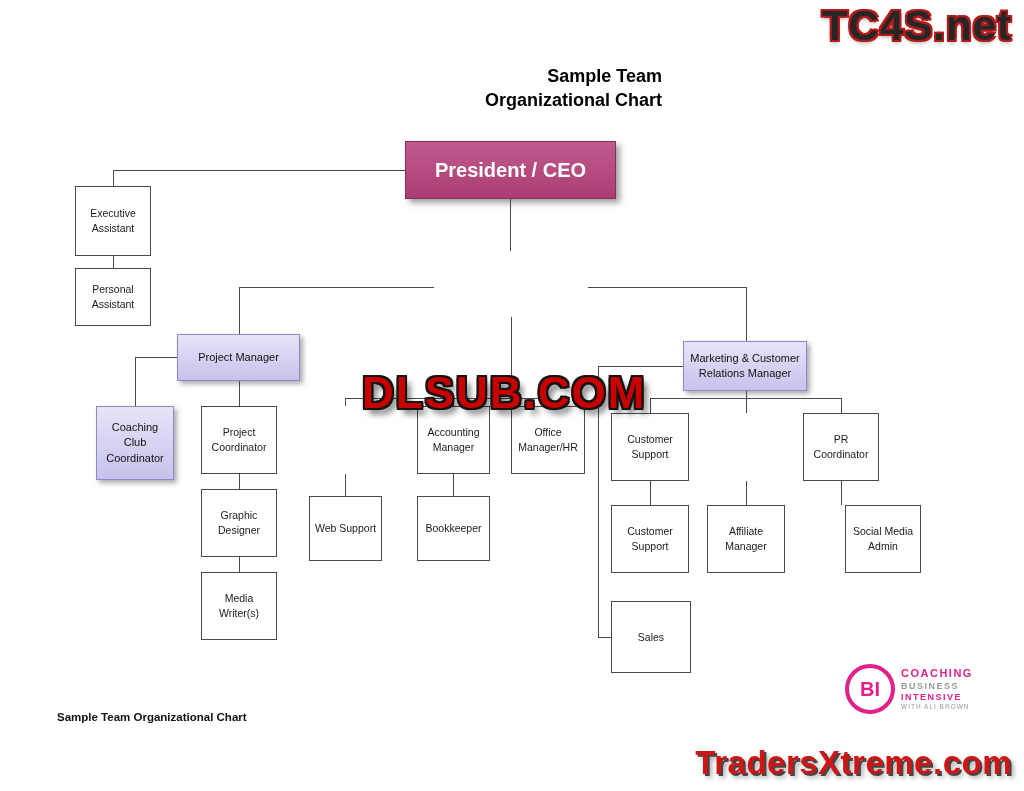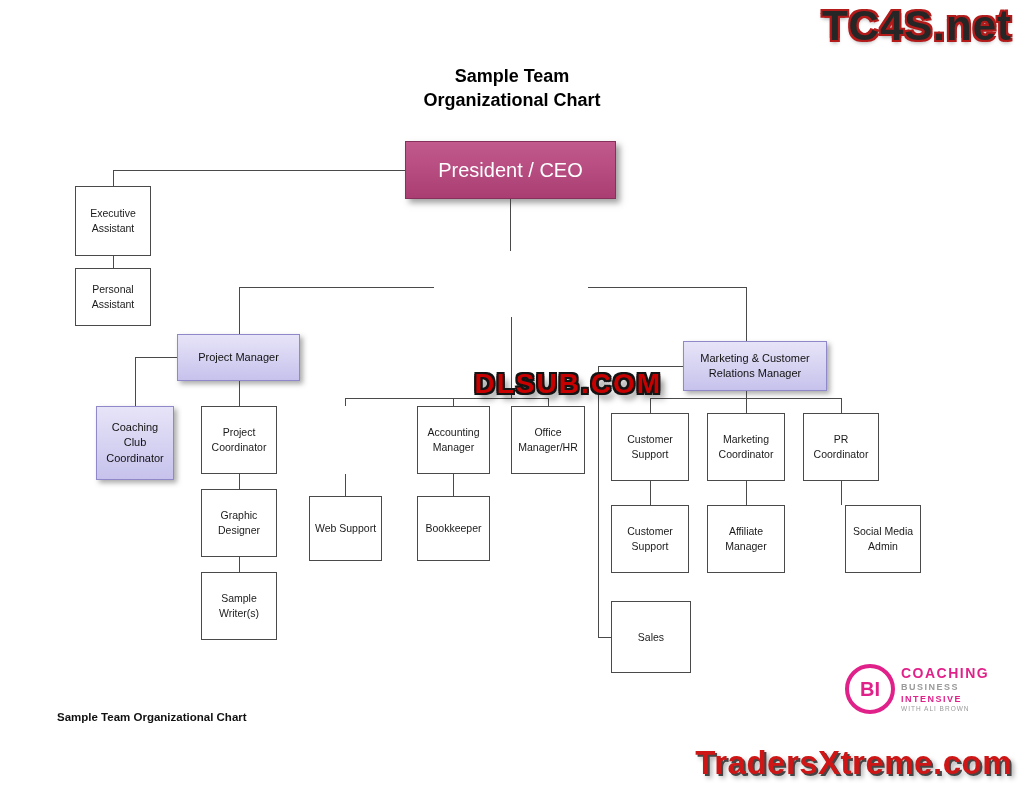--- a/index.html
+++ b/index.html
@@ -1,60 +1,60 @@
 <!DOCTYPE html>
 <html><head>
 <meta charset="utf-8">
 <style>
   * { margin:0; padding:0; box-sizing:border-box; }
   html,body { background:#ffffff; }
   body { font-family:"Liberation Sans", sans-serif; }
   #stage { position:relative; width:1024px; height:791px; background:#fff; overflow:hidden; }
 
-  .title { position:absolute; left:362px; top:64px; width:300px; text-align:center;
+  .title { position:absolute; left:362px; top:64px; width:300px; text-align:right;
            font-size:18px; font-weight:bold; color:#000; line-height:1.35; z-index:2; }
 
   .node { position:absolute; display:flex; align-items:center; justify-content:center;
           text-align:center; z-index:2; }
   .white { background:#fff; border:1px solid #4a4a4a; font-size:10.5px; color:#1a1a1a;
            line-height:1.4; padding:3px; }
   .lav   { background:linear-gradient(180deg,#e7e4f8 0%,#c6c2ec 100%); border:1px solid #8f89c9;
            box-shadow:3px 3px 5px rgba(70,70,70,.45); font-size:11px; color:#111;
            line-height:1.4; padding:6px; }
   .president { background:linear-gradient(180deg,#c25a8e 0%,#aa3e72 100%); border:1px solid #86305c;
-           box-shadow:4px 4px 6px rgba(70,70,70,.5); color:#fff; font-size:20px; font-weight:normal; }
+           box-shadow:4px 4px 6px rgba(70,70,70,.5); color:#fff; font-size:20px; font-weight:bold; }
   .coo   { background:linear-gradient(180deg,#4c9799 0%,#357e80 100%); border:1px solid #295f61;
            box-shadow:4px 4px 6px rgba(70,70,70,.5); color:#fff; font-size:15px; font-weight:bold;
            line-height:1.4; }
   .coo span { display:block; width:90px; margin:0 auto; }
 
   .ln { position:absolute; background:#4a4a4a; z-index:1; }
 
   .wm-tr { position:absolute; top:2px; right:12px; font-size:42px; font-weight:800; color:#262626;
            letter-spacing:1px; z-index:6;
            text-shadow:-2px -2px 0 #b31b1b, 2px -2px 0 #b31b1b, -2px 2px 0 #b31b1b,
                         2px 2px 0 #b31b1b, 0 3px 4px rgba(0,0,0,.35); }
-  .wm-center { position:absolute; left:362px; top:368px; width:300px; text-align:right;
-           font-size:28px; font-weight:800; letter-spacing:2px; color:#c80000; z-index:5;
+  .wm-center { position:absolute; left:362px; top:368px; width:300px; text-align:left;
+           font-size:44px; font-weight:800; letter-spacing:2px; color:#c80000; z-index:5;
            text-shadow:-2px -2px 0 #141414, 2px -2px 0 #141414, -2px 2px 0 #141414,
                         2px 2px 0 #141414, 0 -2px 0 #141414, 0 2px 0 #141414,
                        -2px 0 0 #141414, 2px 0 0 #141414, 5px 6px 6px rgba(0,0,0,.55); }
   .wm-br { position:absolute; right:12px; top:744px; font-size:33px; font-weight:800; color:#cf1616;
            letter-spacing:0.5px; z-index:6;
            text-shadow:2px 2px 0 #454545, 4px 4px 5px rgba(0,0,0,.35); }
 
   .footer-caption { position:absolute; left:57px; top:711px; font-size:11.5px; font-weight:bold;
            color:#111; z-index:2; }
 
   .bi { position:absolute; left:845px; top:664px; display:flex; align-items:center; gap:6px; z-index:2; }
   .bi-circle { width:50px; height:50px; border:4px solid #e0218a; border-radius:50%;
            display:flex; align-items:center; justify-content:center; background:#fff;
            font-weight:bold; font-size:20px; color:#e0218a; }
   .bi-text { display:flex; flex-direction:column; line-height:1.25; }
-  .bi-l1 { color:#e0218a; font-size:14px; font-weight:bold; letter-spacing:1.5px; }
+  .bi-l1 { color:#e0218a; font-size:11px; font-weight:bold; letter-spacing:1.5px; }
   .bi-l2 { color:#9a9a9a; font-size:9px; font-weight:bold; letter-spacing:1.5px; }
   .bi-l3 { color:#e0218a; font-size:9px; font-weight:bold; letter-spacing:1.5px; }
   .bi-l4 { color:#9a9a9a; font-size:6.5px; letter-spacing:1px; }
 </style>
 </head>
 <body>
 
 <div id="stage">
 
   <div class="wm-tr">TC4S.net</div>
@@ -106,42 +106,39 @@
       <span>Executive Assistant</span>
     </div>
   <div class="node white" style="left:75px;top:268px;width:76px;height:58px">
       <span>Personal Assistant</span>
     </div>
 
 
   <div class="node lav" style="left:177px;top:334px;width:123px;height:47px">
       <span>Project Manager</span>
     </div>
-  <div class="node lav" style="left:683px;top:341px;width:144px;height:50px">
+  <div class="node lav" style="left:683px;top:341px;width:124px;height:50px">
       <span>Marketing &amp; Customer Relations Manager</span>
     </div>
 
   <div class="node lav" style="left:96px;top:406px;width:78px;height:74px">
       <span>Coaching Club Coordinator</span>
     </div>
   <div class="node white" style="left:201px;top:406px;width:76px;height:68px">
       <span>Project Coordinator</span>
     </div>
   <div class="node white" style="left:417px;top:406px;width:73px;height:68px">
       <span>Accounting Manager</span>
     </div>
   <div class="node white" style="left:511px;top:406px;width:74px;height:68px">
       <span>Office Manager/HR</span>
     </div>
 
   <div class="node white" style="left:611px;top:413px;width:78px;height:68px">
       <span>Customer Support</span>
-    </div>
-  <div class="node white" style="left:707px;top:413px;width:78px;height:68px">
-      <span>Marketing Coordinator</span>
     </div>
   <div class="node white" style="left:803px;top:413px;width:76px;height:68px">
       <span>PR Coordinator</span>
     </div>
 
   <div class="node white" style="left:201px;top:489px;width:76px;height:68px">
       <span>Graphic Designer</span>
     </div>
   <div class="node white" style="left:309px;top:496px;width:73px;height:65px">
       <span>Web Support</span>
@@ -154,21 +151,21 @@
       <span>Customer Support</span>
     </div>
   <div class="node white" style="left:707px;top:505px;width:78px;height:68px">
       <span>Affiliate Manager</span>
     </div>
   <div class="node white" style="left:845px;top:505px;width:76px;height:68px">
       <span>Social Media Admin</span>
     </div>
 
   <div class="node white" style="left:201px;top:572px;width:76px;height:68px">
-      <span>Sample Writer(s)</span>
+      <span>Media Writer(s)</span>
     </div>
   <div class="node white" style="left:611px;top:601px;width:80px;height:72px">
       <span>Sales</span>
     </div>
 
   <div class="footer-caption">Sample Team Organizational Chart</div>
 
   <div class="bi">
     <div class="bi-circle">BI</div>
     <div class="bi-text">

